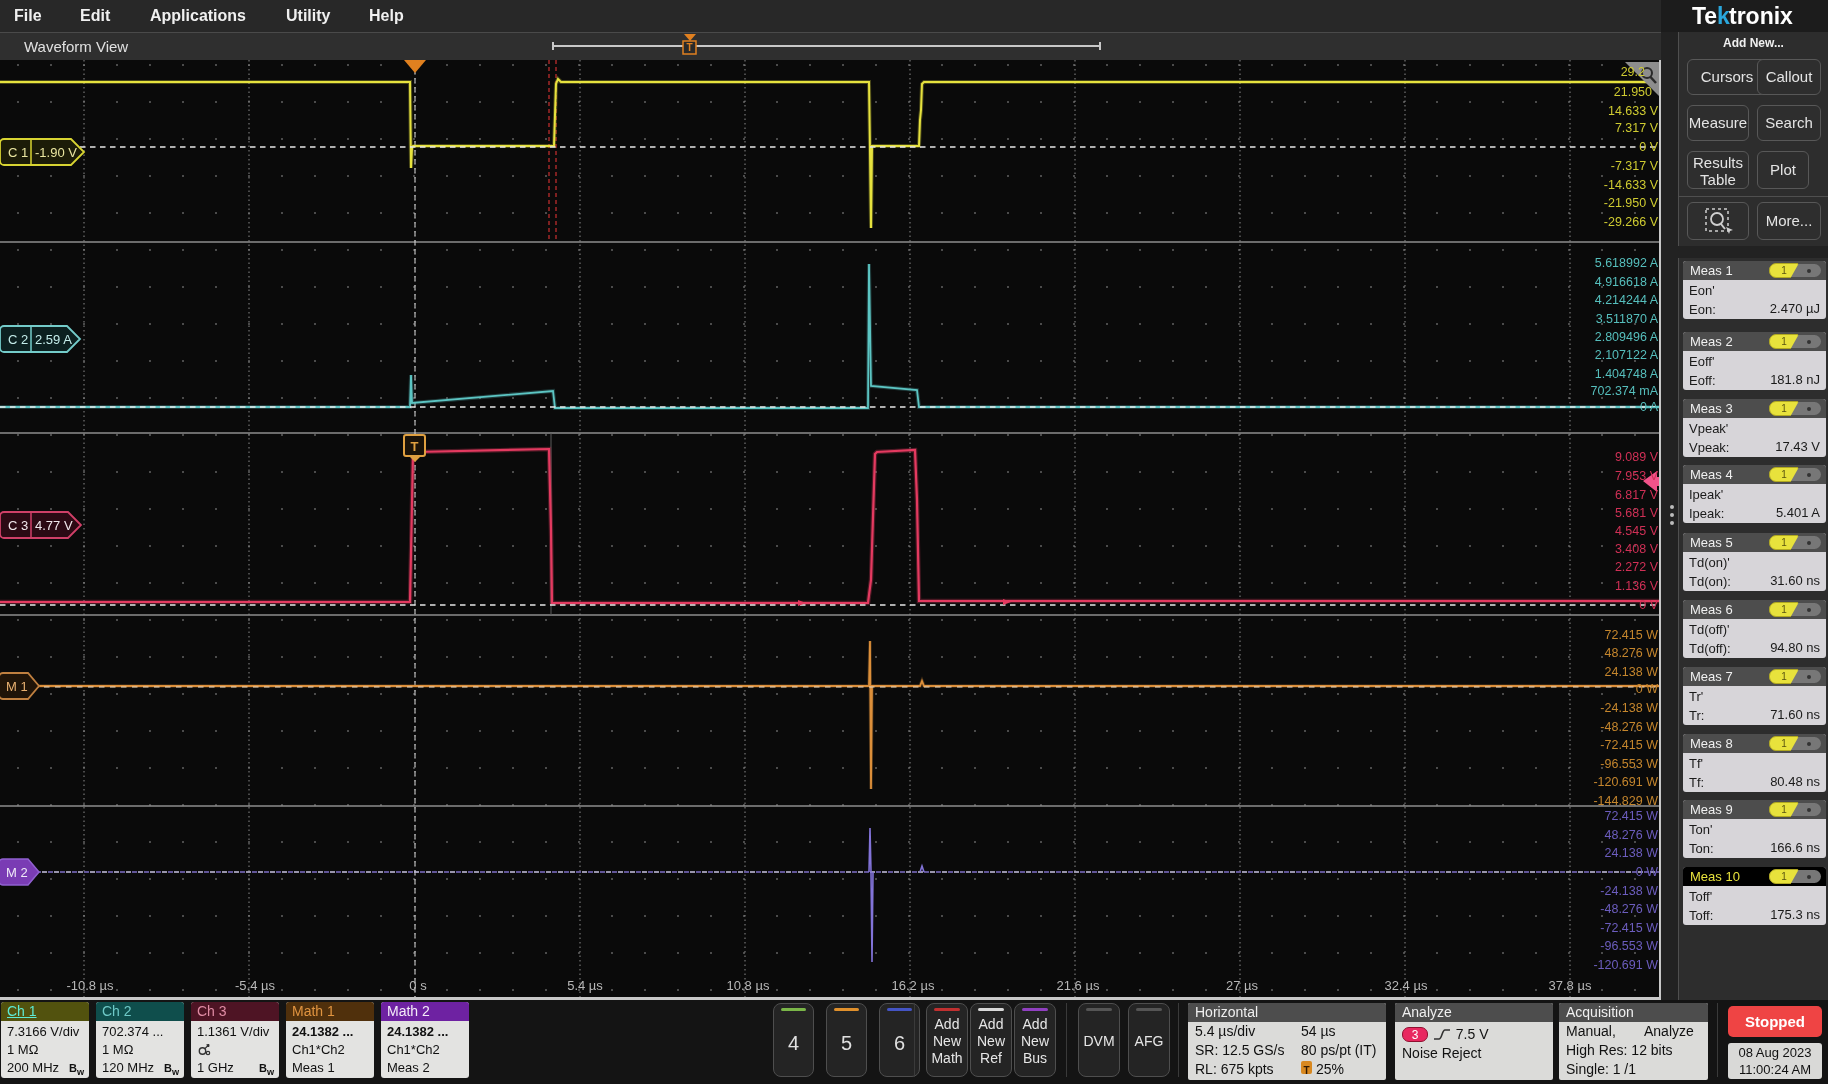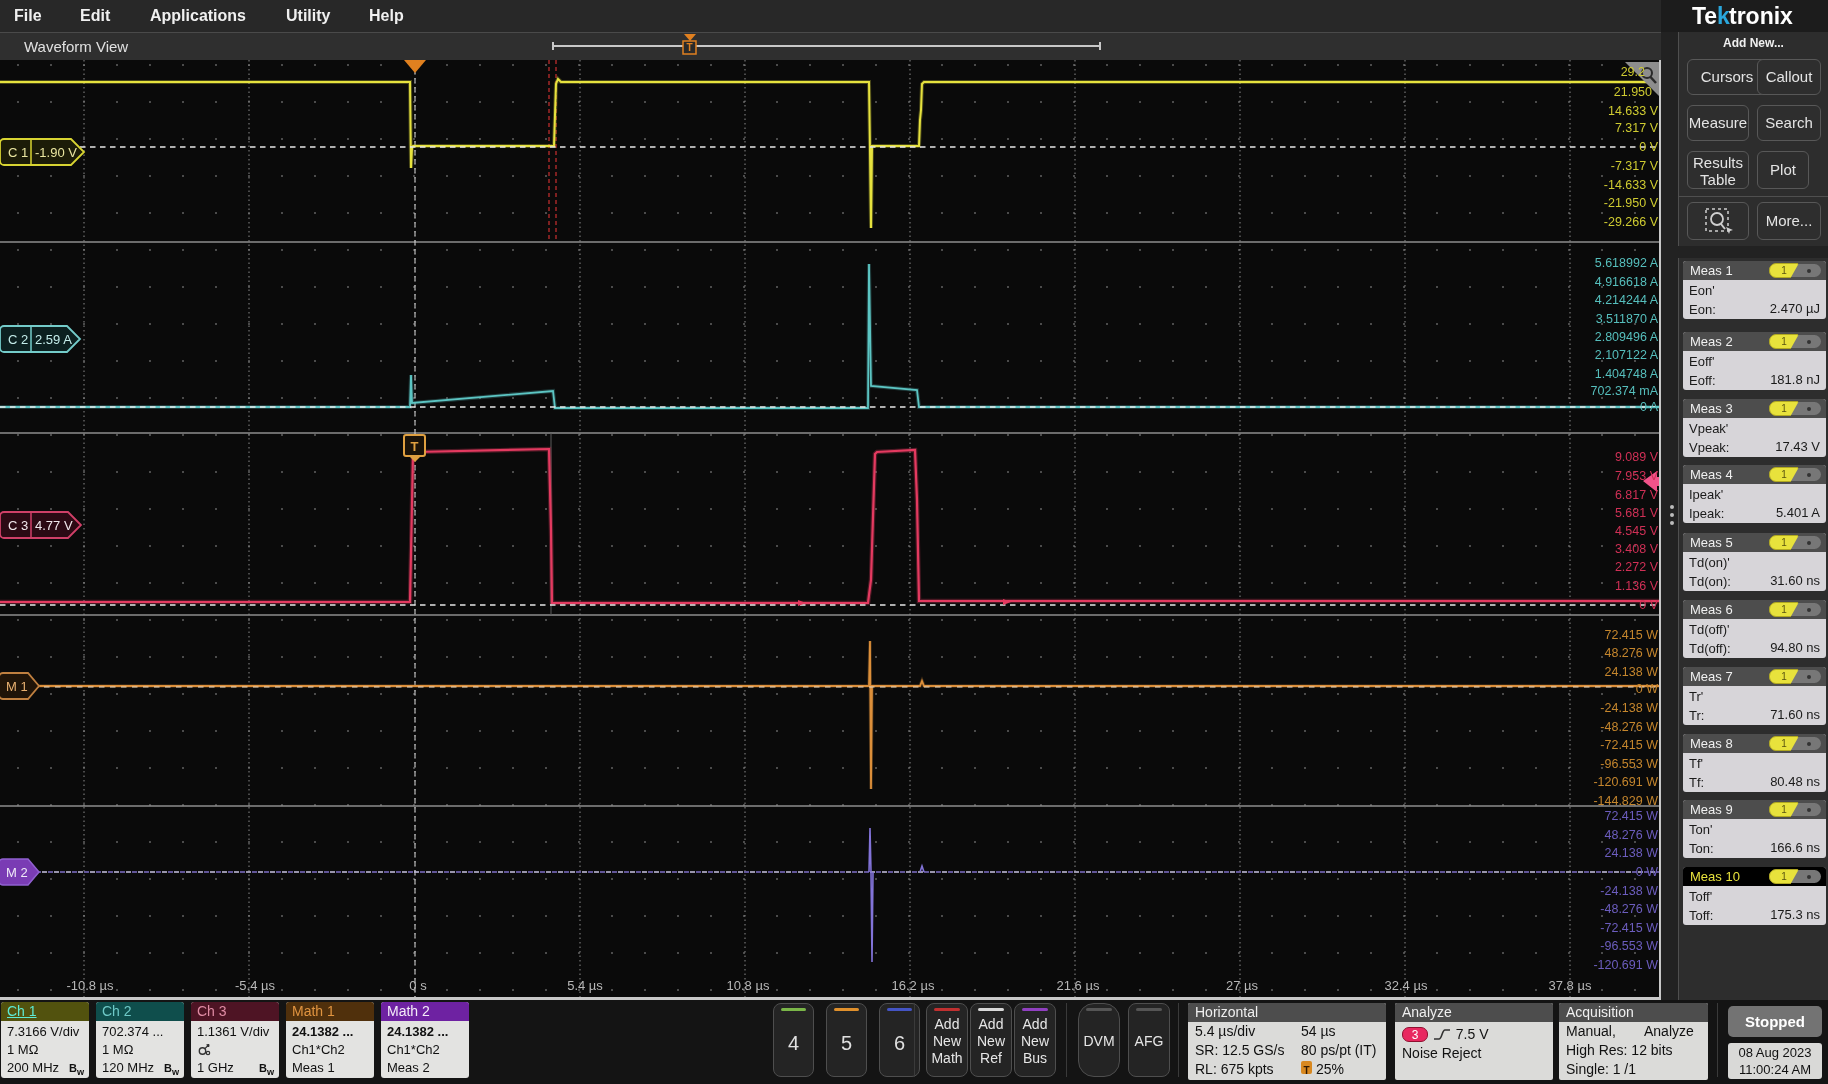--- a/index.html
+++ b/index.html
@@ -33,21 +33,21 @@
   .chbody { font-size:13px; color:#111; padding:2px 0 0 6px; line-height:18px; }
   .numbtn { position:absolute; top:3px; width:41px; height:74px; background:#242424; border:1px solid #4e4e4e; border-radius:8px; color:#e0e0e0; text-align:center; }
   .numbtn .tline { position:absolute; top:4px; left:7px; right:7px; height:3px; border-radius:2px; }
   .numbtn .lab { position:absolute; top:28px; width:100%; font-size:20px; }
   .addbtn3 { position:absolute; top:3px; width:42px; height:74px; background:#242424; border:1px solid #4e4e4e; border-radius:8px; color:#e6e6e6; text-align:center; font-size:14px; line-height:17px; padding-top:12px; }
   .addbtn3 .tline { position:absolute; top:4px; left:7px; right:7px; height:3px; border-radius:2px; }
   .panel { position:absolute; top:3px; height:77px; background:#dbdbd9; border-radius:2px; overflow:hidden; }
   .phead { height:19px; background:#4d4d4d; color:#f0f0f0; font-size:14px; padding:1px 0 0 7px; }
   .pbody { font-size:14px; color:#111; padding:0 0 0 7px; line-height:19px; position:relative; }
   .vsep { position:absolute; top:3px; width:1px; height:74px; background:#3a3a3a; }
-  #stopped { position:absolute; top:6px; left:1728px; width:94px; height:31px; background:#737373; border-radius:5px; color:#fff; font-weight:bold; font-size:15px; text-align:center; line-height:31px; }
+  #stopped { position:absolute; top:6px; left:1728px; width:94px; height:31px; background:#ef4444; border-radius:5px; color:#fff; font-weight:bold; font-size:15px; text-align:center; line-height:31px; }
   #datebox { position:absolute; top:43px; left:1728px; width:94px; height:36px; background:#d9d9d7; border-radius:3px; color:#111; font-size:13px; text-align:center; line-height:17px; padding-top:1px; }
 </style>
 </head>
 <body>
 <div id="app">
 
   <div id="menubar">
     <span style="left:14px">File</span>
     <span style="left:80px">Edit</span>
     <span style="left:150px">Applications</span>
@@ -371,21 +371,21 @@
       </div>
     <div class="numbtn" style="left:879px">
         <div class="tline" style="background:#4454c4"></div>
         <div class="lab">6</div>
       </div>
     <div class="vsep" style="left:914px"></div>
     <div class="addbtn3" style="left:926px"><div class="tline" style="background:#c03030"></div>Add<br>New<br>Math</div>
     <div class="addbtn3" style="left:970px"><div class="tline" style="background:#d8d8d8"></div>Add<br>New<br>Ref</div>
     <div class="addbtn3" style="left:1014px"><div class="tline" style="background:#9040c0"></div>Add<br>New<br>Bus</div>
     <div class="vsep" style="left:1066px"></div>
-    <div class="addbtn3" style="left:1078px;line-height:50px;border-radius:16px;"><div class="tline" style="background:#555"></div>DVM</div>
+    <div class="addbtn3" style="left:1078px;line-height:50px;"><div class="tline" style="background:#555"></div>DVM</div>
     <div class="addbtn3" style="left:1128px;line-height:50px;"><div class="tline" style="background:#555"></div>AFG</div>
     <div class="vsep" style="left:1178px"></div>
     <div class="panel" style="left:1188px;width:198px;">
       <div class="phead">Horizontal</div>
       <div class="pbody">5.4 µs/div<span style="position:absolute;left:113px;">54 µs</span><br>SR: 12.5 GS/s<span style="position:absolute;left:113px;top:19px;">80 ps/pt (IT)</span><br>RL: 675 kpts<span style="position:absolute;left:113px;top:38px;"><span style="display:inline-block;background:#d88820;color:#301800;font-size:10px;font-weight:bold;width:11px;height:13px;text-align:center;border-radius:2px;">T</span> 25%</span></div>
     </div>
     <div class="panel" style="left:1395px;width:158px;">
       <div class="phead">Analyze</div>
       <div class="pbody" style="padding-top:3px;"><span style="display:inline-block;background:#e82860;border:1.5px solid #901030;color:#fff;font-size:12px;width:26px;height:15px;text-align:center;border-radius:7px;line-height:14px;">3</span> <svg width="20" height="13" style="vertical-align:-2px">
             <path d="M2 11 h5 c3 0 3 -9 6 -9 h5" stroke="#333" stroke-width="1.6" fill="none"></path>

